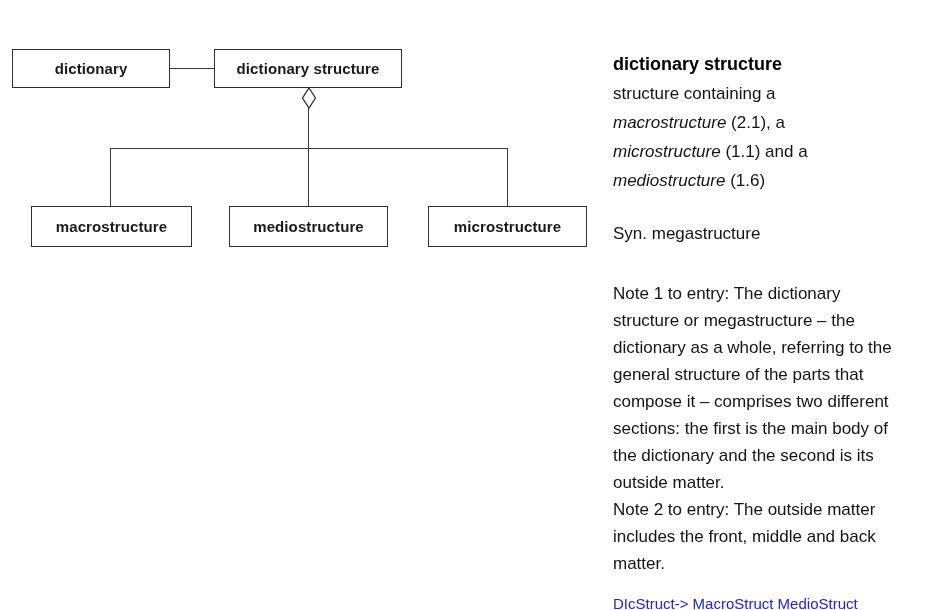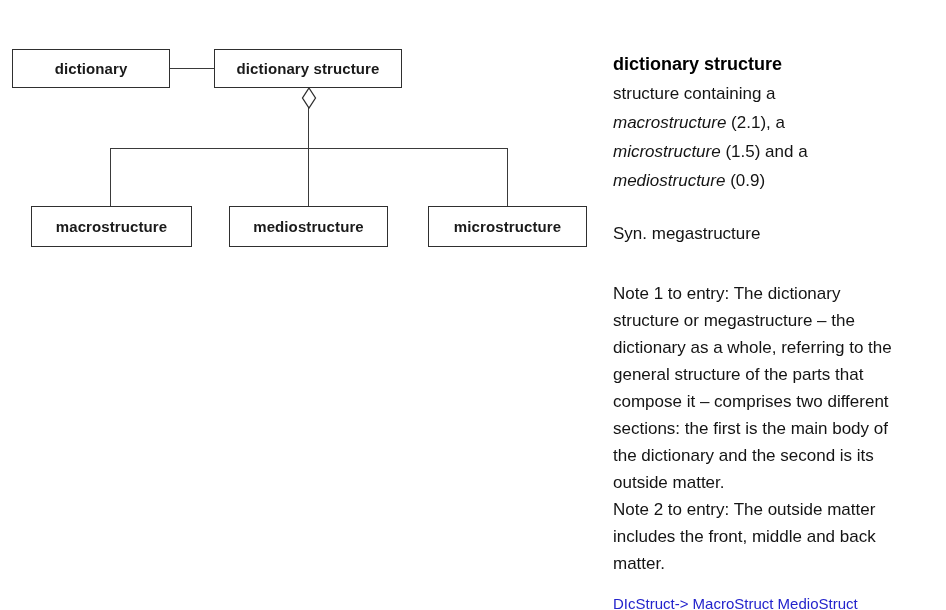--- a/index.html
+++ b/index.html
@@ -129,22 +129,22 @@
 
     <svg class="diamond" viewBox="0 0 16 22">
       <polygon points="8,1 14.5,11 8,21 1.5,11" fill="#ffffff" stroke="#2f2f2f" stroke-width="1.3"></polygon>
     </svg>
   </div>
 
   <div class="entry-block term-block">
     <div class="term">dictionary structure</div>
     <div class="def-line">structure containing a</div>
     <div class="def-line"><span class="italic">macrostructure</span><span> (2.1), a</span></div>
-    <div class="def-line"><span class="italic">microstructure</span><span> (1.5) and a</span></div>
-    <div class="def-line"><span class="italic">mediostructure</span><span> (0.9)</span></div>
+    <div class="def-line"><span class="italic">microstructure</span><span> (1.1) and a</span></div>
+    <div class="def-line"><span class="italic">mediostructure</span><span> (1.6)</span></div>
   </div>
 
   <div class="entry-block syn-block">Syn. megastructure</div>
 
   <div class="entry-block notes-block">Note 1 to entry: The dictionary
 structure or megastructure – the
 dictionary as a whole, referring to the
 general structure of the parts that
 compose it – comprises two different
 sections: the first is the main body of

